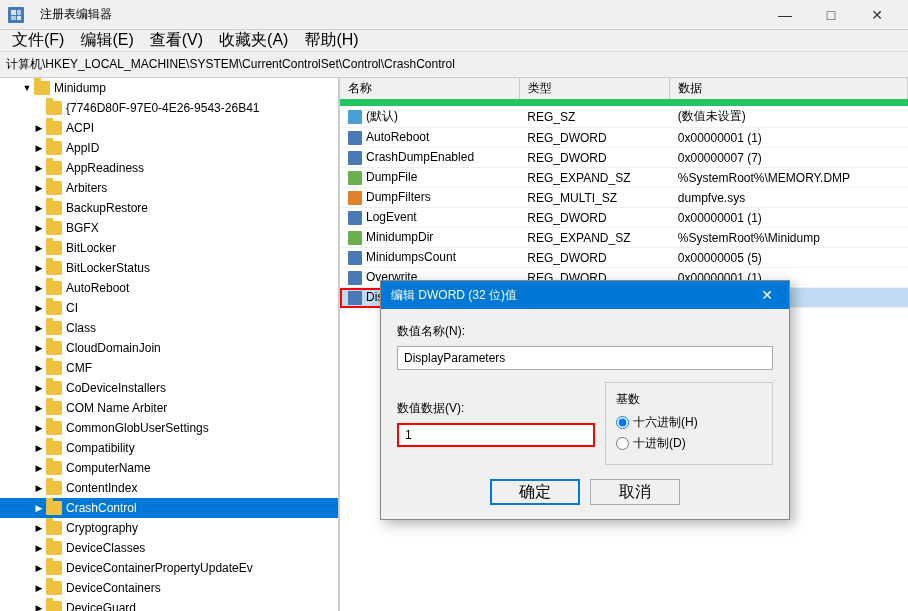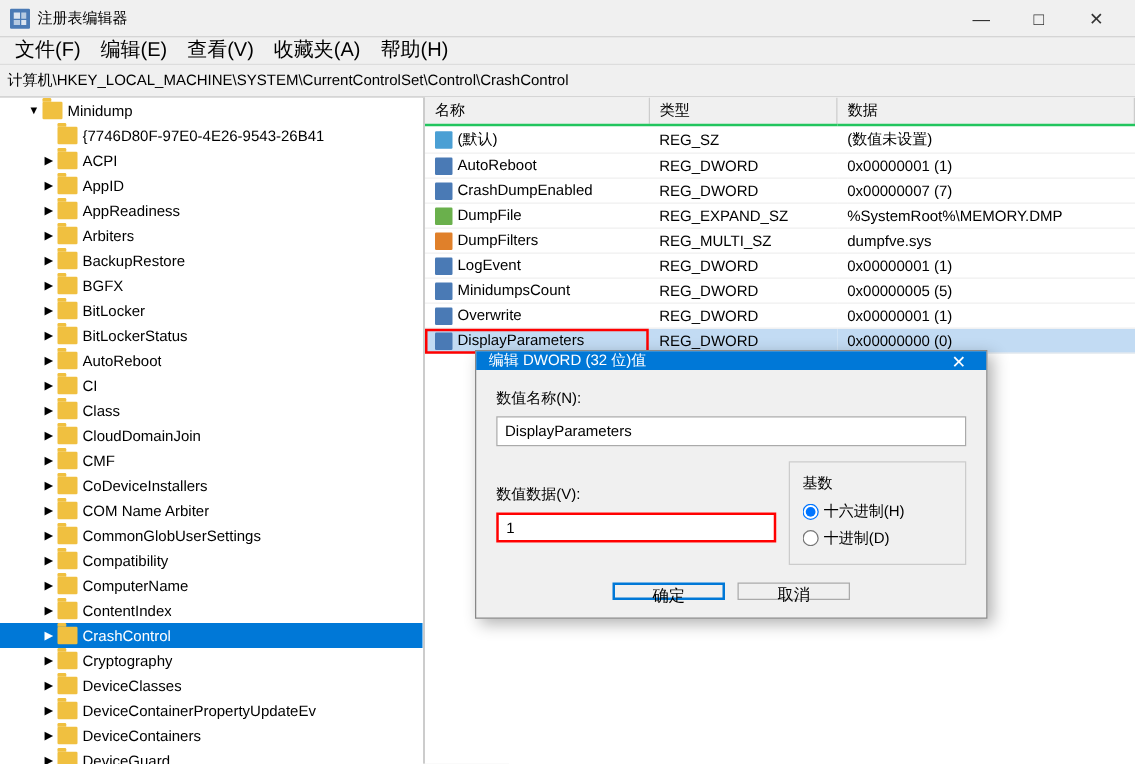--- a/index.html
+++ b/index.html
@@ -8,21 +8,21 @@
     
     .title-bar {
       height: 30px;
       background: #f0f0f0;
       display: flex;
       align-items: center;
       justify-content: space-between;
       padding: 0 8px;
       border-bottom: 1px solid #ccc;
     }
-    .title-bar-left { display: flex; align-items: center; gap: 6px; }
+    .title-bar-left { display: flex; align-items: center; gap: 16px; }
     .title-bar-icon { width: 16px; height: 16px; background: #4a7ab5; border-radius: 1px; display: flex; align-items: center; justify-content: center; }
     .title-bar-text { font-size: 12px; }
     .title-bar-controls { display: flex; gap: 0; }
     .title-btn {
       width: 46px; height: 30px; border: none; background: transparent;
       cursor: pointer; display: flex; align-items: center; justify-content: center;
       font-size: 14px; color: #333;
     }
 
     
@@ -120,21 +120,21 @@
     }
     .reg-table thead tr {
       background: #f0f0f0;
       height: 22px;
     }
     .reg-table thead th {
       text-align: left;
       padding: 2px 8px;
       font-weight: normal;
       border-right: 1px solid #ccc;
-      border-bottom: 2px solid #22c55e;
+      border-bottom: 7px solid #22c55e;
       font-size: 12px;
     }
     .reg-table tbody tr {
       height: 20px;
     }
     .reg-table tbody tr.highlighted { background: #c2dbf3; }
     .reg-table td {
       padding: 2px 8px;
       font-size: 12px;
       border-bottom: 1px solid #f0f0f0;
@@ -151,21 +151,21 @@
       position: absolute;
       top: 280px;
       left: 380px;
       width: 410px;
       background: #f0f0f0;
       border: 1px solid #888;
       box-shadow: 4px 4px 12px rgba(0,0,0,0.3);
       pointer-events: all;
     }
     .dialog-title-bar {
-      height: 15px;
+      height: 28px;
       background: #0078d7;
       color: white;
       display: flex;
       align-items: center;
       padding: 0 10px;
       font-size: 12px;
       justify-content: space-between;
     }
     .dialog-close-btn {
       width: 24px; height: 24px;
@@ -192,21 +192,21 @@
       background: white;
       margin-bottom: 12px;
     }
     .dialog-row {
       display: flex;
       gap: 10px;
       align-items: center;
     }
     .dialog-value-section { flex: 1; }
     .dialog-base-section { 
-      width: 142px;
+      width: 168px;
       background: #f0f0f0;
       border: 1px solid #ccc;
       padding: 8px 10px;
     }
     .dialog-value-input {
       width: 100%;
       height: 24px;
       border: 2px solid red;
       padding: 2px 6px;
       font-size: 12px;
@@ -224,25 +224,25 @@
     }
     .radio-option input[type="radio"] { cursor: pointer; }
     .dialog-buttons {
       display: flex;
       justify-content: center;
       gap: 10px;
       margin-top: 14px;
     }
     .dialog-btn {
       width: 90px;
-      height: 14px;
+      height: 26px;
       border: 1px solid #aaa;
       background: #f0f0f0;
       cursor: pointer;
-      font-size: 13px;
+      font-size: 16px;
       font-family: Liberation Sans, sans-serif;
     }
     .dialog-btn.primary {
       border: 2px solid #0078d7;
       background: #f0f0f0;
     }
 
     
     ::-webkit-scrollbar { width: 12px; height: 12px; }
     ::-webkit-scrollbar-track { background: #f0f0f0; }
@@ -481,20 +481,25 @@
           </tr>
           <tr>
             <td><span style="display:inline-block;width:14px;height:14px;background:#e0802a;border-radius:1px;margin-right:4px;vertical-align:middle;"></span>DumpFilters</td>
             <td>REG_MULTI_SZ</td>
             <td>dumpfve.sys</td>
           </tr>
           <tr>
             <td><span style="display:inline-block;width:14px;height:14px;background:#4a7ab5;border-radius:1px;margin-right:4px;vertical-align:middle;"></span>LogEvent</td>
             <td>REG_DWORD</td>
             <td>0x00000001 (1)</td>
+          </tr>
+          <tr>
+            <td><span style="display:inline-block;width:14px;height:14px;background:#6ab04c;border-radius:1px;margin-right:4px;vertical-align:middle;"></span>MinidumpDir</td>
+            <td>REG_EXPAND_SZ</td>
+            <td>%SystemRoot%\Minidump</td>
           </tr>
           <tr>
             <td><span style="display:inline-block;width:14px;height:14px;background:#4a7ab5;border-radius:1px;margin-right:4px;vertical-align:middle;"></span>MinidumpsCount</td>
             <td>REG_DWORD</td>
             <td>0x00000005 (5)</td>
           </tr>
           <tr>
             <td><span style="display:inline-block;width:14px;height:14px;background:#4a7ab5;border-radius:1px;margin-right:4px;vertical-align:middle;"></span>Overwrite</td>
             <td>REG_DWORD</td>
             <td>0x00000001 (1)</td>

